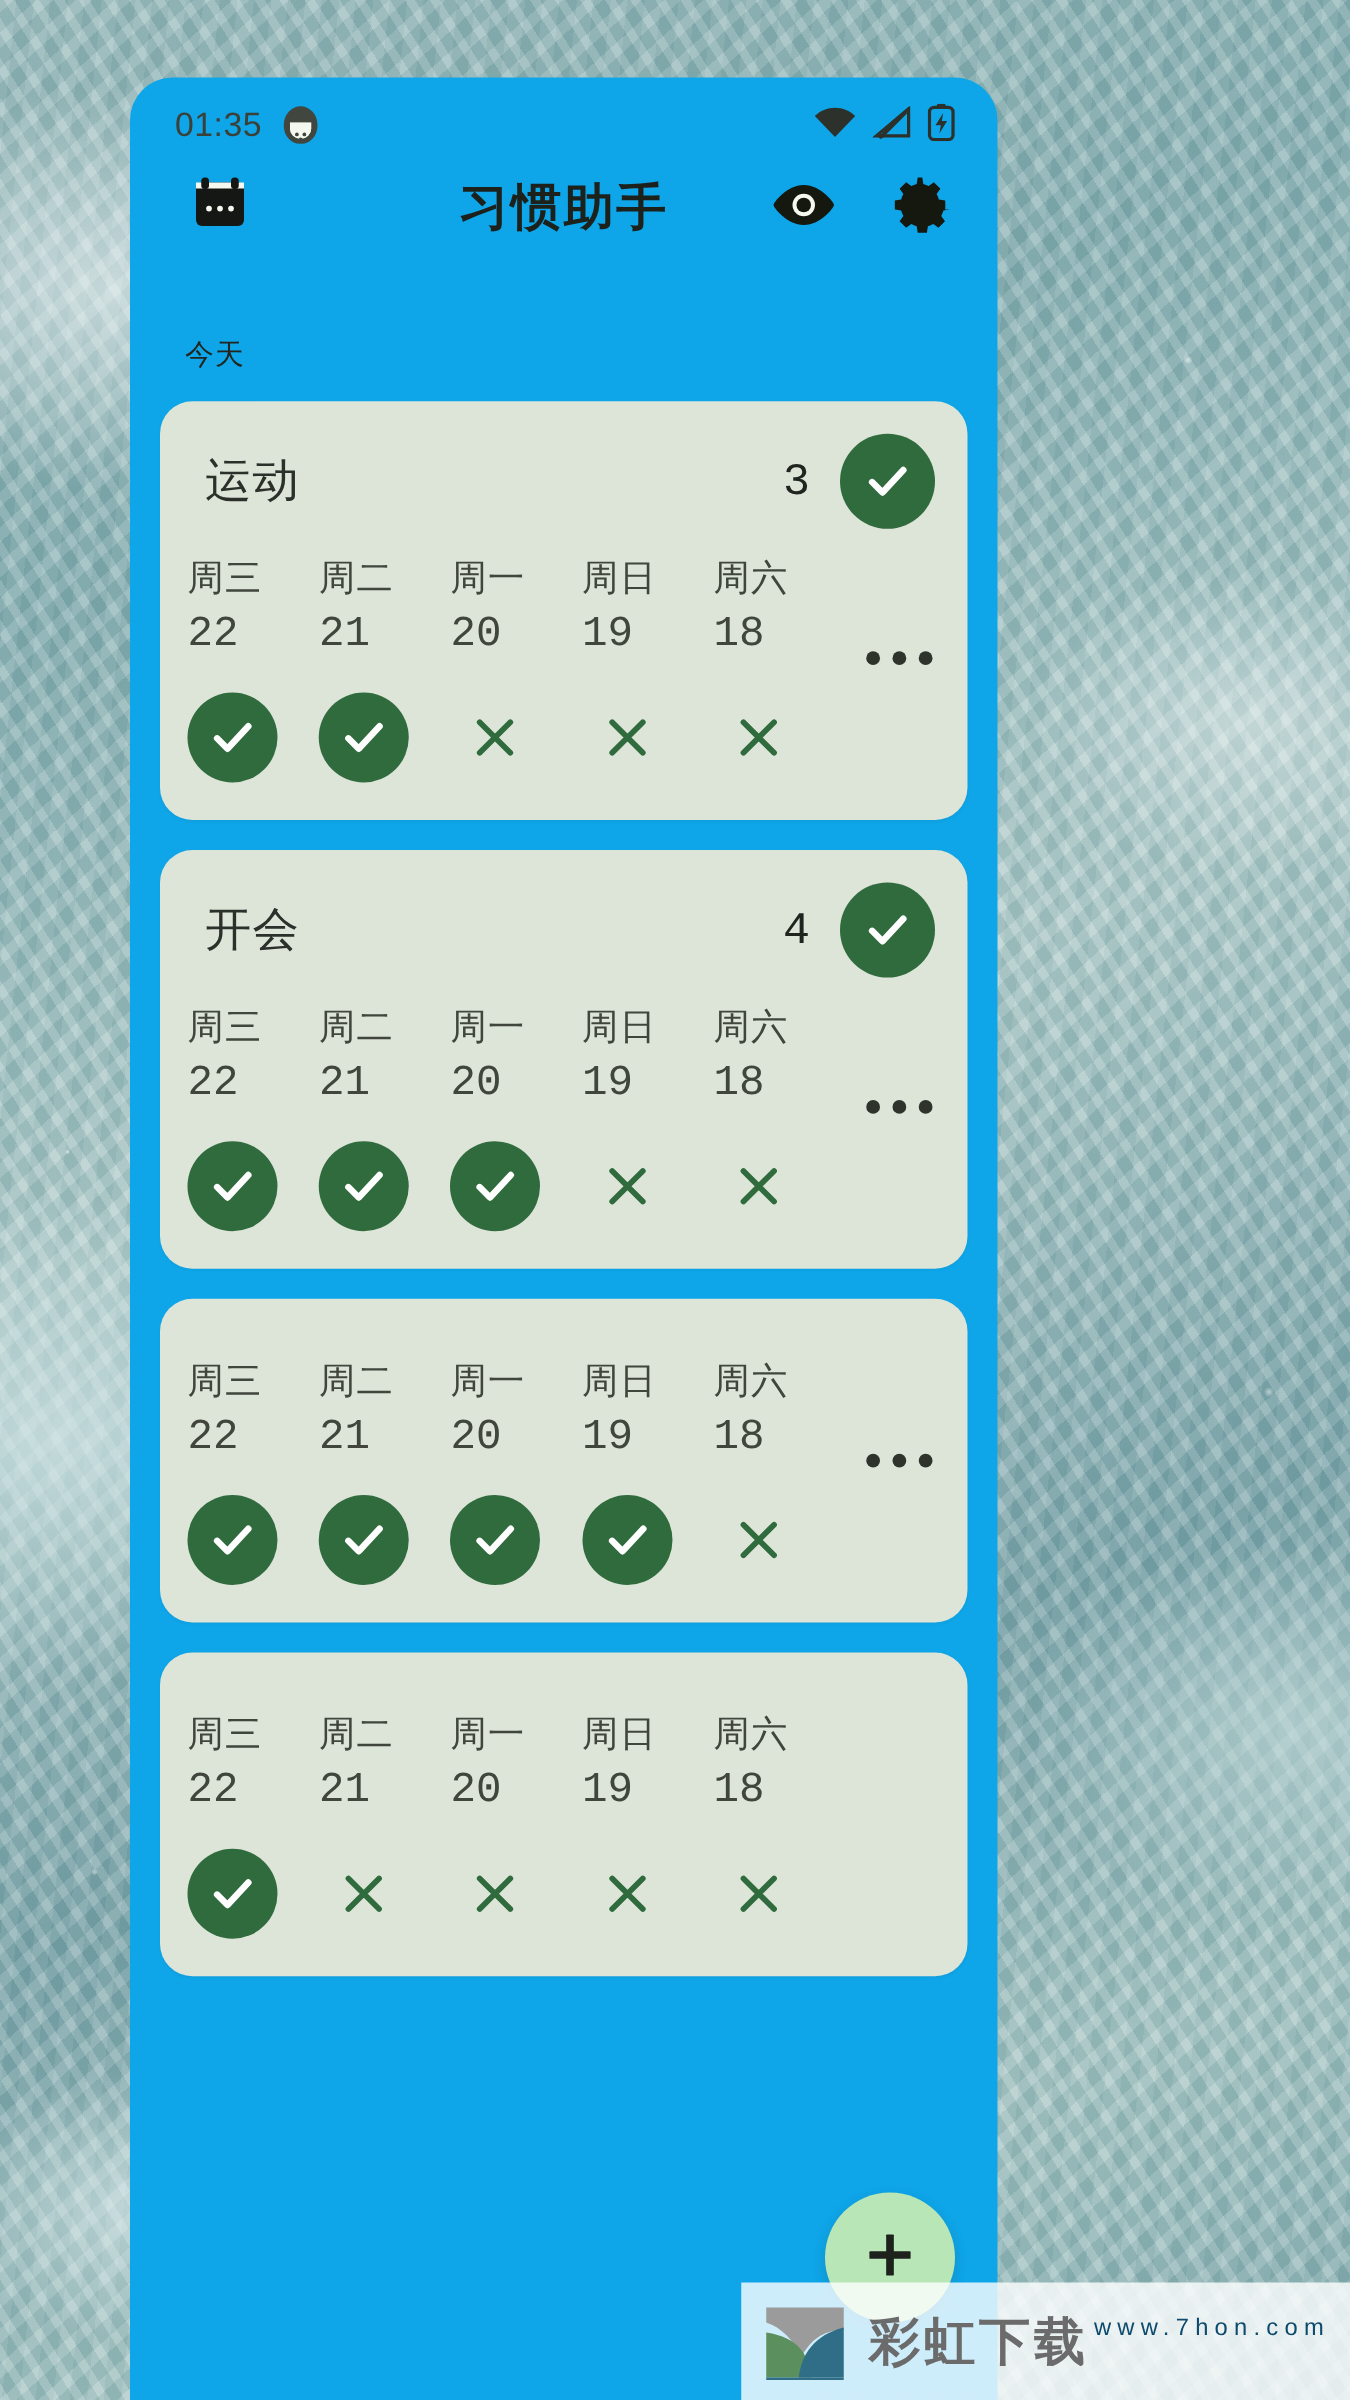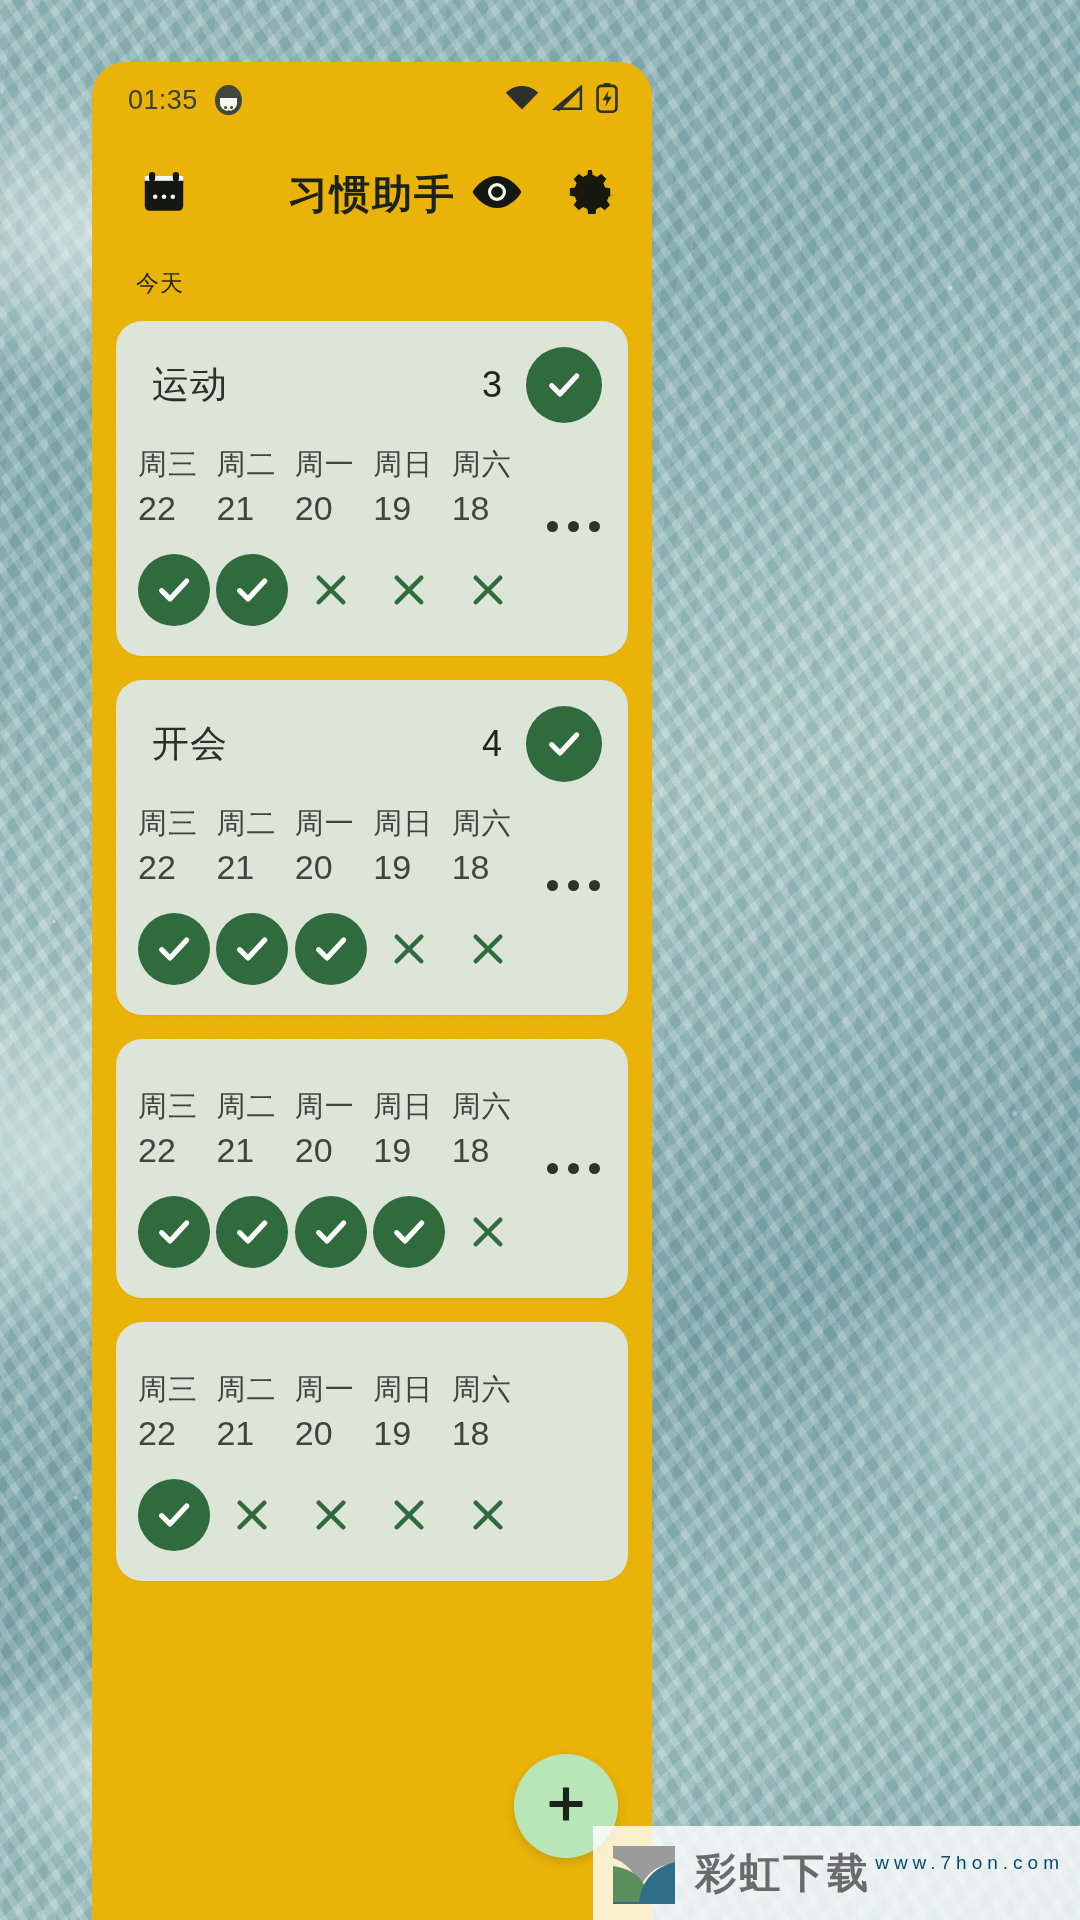--- a/index.html
+++ b/index.html
@@ -27,22 +27,22 @@
     background:
       radial-gradient(circle 4px at 12% 22%, rgba(255,255,255,.7), transparent 70%),
       radial-gradient(circle 5px at 88% 15%, rgba(255,255,255,.6), transparent 70%),
       radial-gradient(circle 3px at 5% 48%,  rgba(255,255,255,.6), transparent 70%),
       radial-gradient(circle 6px at 94% 58%, rgba(255,255,255,.5), transparent 70%),
       radial-gradient(circle 4px at 7% 78%,  rgba(255,255,255,.55),transparent 70%);
   }
 
   
   #phone{
-    position:absolute; left:92px; top:62px; width:560px; height:1858px;
-    background:#eab308;
+    position:absolute; left:104px; top:62px; width:694px; height:1858px;
+    background:#0ea5e9;
     border-radius:34px 34px 0 0;
     overflow:hidden;
   }
   #phone:before{ 
     content:""; position:absolute; inset:0; pointer-events:none;
     background-image:
       radial-gradient(circle 1px at 20% 30%, rgba(120,140,110,.05), transparent),
       radial-gradient(circle 1px at 70% 60%, rgba(120,140,110,.05), transparent);
     background-size:9px 9px,13px 13px;
   }
@@ -66,38 +66,38 @@
   .sb-noticon:before{
     content:""; position:absolute; left:6px; bottom:3px; width:3px;height:3px;
     background:#41463f; border-radius:50%;
     box-shadow:6px 0 0 #41463f, 3px 4px 0 #41463f, 10px 4px 0 #41463f;
     z-index:2;
   }
   .sb-right{ margin-left:auto; display:flex; align-items:center; gap:13px; }
 
   
   .appbar{
-    height:112px; display:flex; align-items:center;
+    height:112px; display:flex; align-items:flex-start;
     padding:0 36px 0 48px; position:relative; z-index:2;
   }
   .appbar .title{
     position:absolute; left:0; right:0; text-align:center;
     font-size:40px; font-weight:bold; color:#1d211c; letter-spacing:2px;
     pointer-events:none;
   }
   .appbar-right{ margin-left:auto; display:flex; align-items:center; gap:40px; z-index:3;}
 
   
   .today{
     font-size:23px; color:#22261f; padding:18px 0 22px 44px;
     position:relative; z-index:2; letter-spacing:1px;
   }
 
   
-  .cards{ padding:0 24px; position:relative; z-index:2; }
+  .cards{ padding:0 24px; position:relative; z-index:2;font-family:Liberation Mono, monospace; }
   .card{
     background:#dde4d8; border-radius:26px; margin-bottom:24px;
     padding:26px 0 30px 0; position:relative;
     box-shadow:0 1px 2px rgba(60,75,55,.06);
   }
   .card-head{
     display:flex; align-items:center; padding:0 26px 0 36px; height:76px;
   }
   .card-name{ font-size:37px; color:#2b302a; letter-spacing:1px; }
   .card-count{

